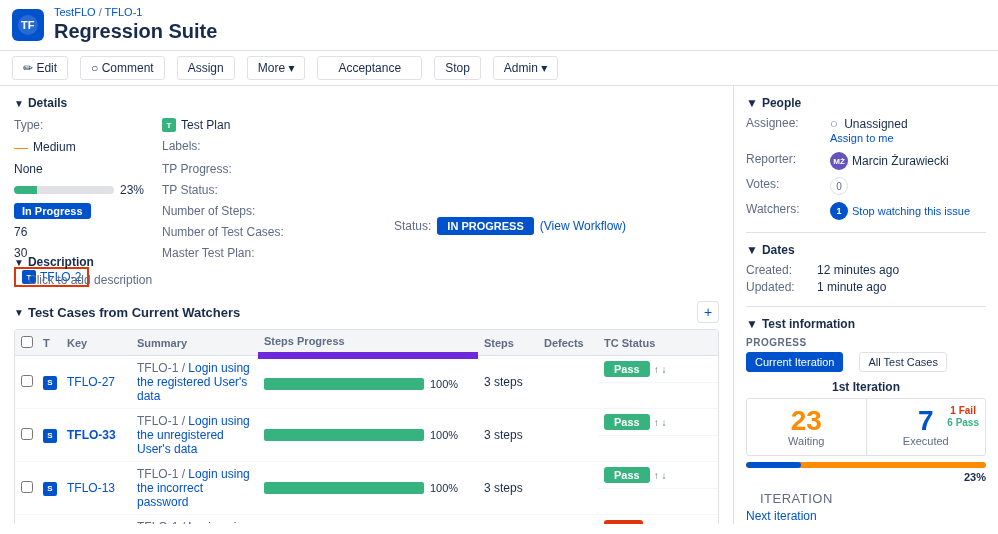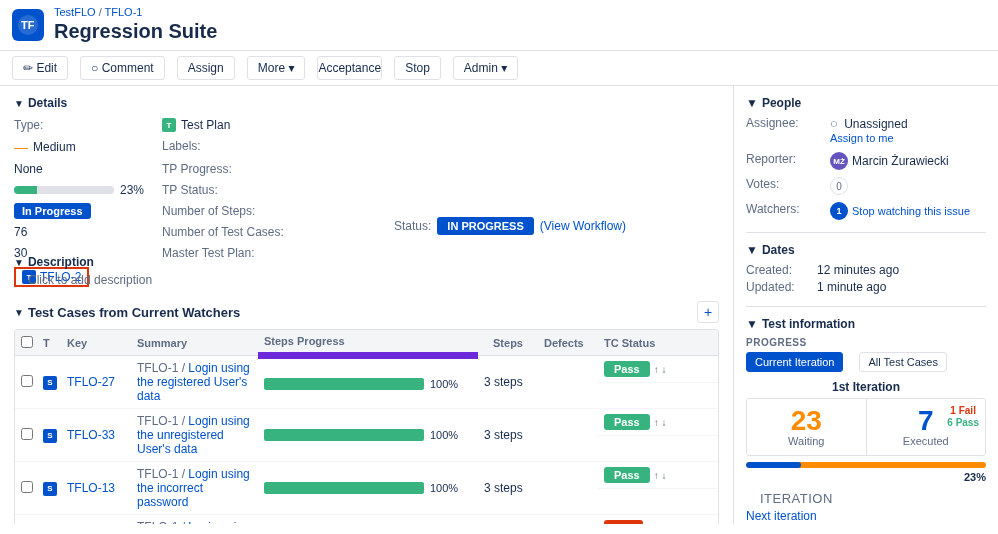--- a/index.html
+++ b/index.html
@@ -27,21 +27,21 @@
     </div>
     <div style="font-size:20px;font-weight:700;color:#172b4d;line-height:1.3;">Regression Suite</div>
   </div>
 </div>
 
 <div style="display:flex;align-items:center;padding:5px 12px;border-bottom:1px solid #dfe1e6;gap:12px;background:#fff;">
   <button style="padding:4px 10px;border:1px solid #dfe1e6;border-radius:3px;cursor:pointer;font-size:12px;background:#fff;color:#172b4d;display:flex;align-items:center;gap:3px;">✏ Edit</button>
   <button style="padding:4px 10px;border:1px solid #dfe1e6;border-radius:3px;cursor:pointer;font-size:12px;background:#fff;color:#172b4d;">○ Comment</button>
   <button style="padding:4px 10px;border:1px solid #dfe1e6;border-radius:3px;cursor:pointer;font-size:12px;background:#fff;color:#172b4d;">Assign</button>
   <button style="padding:4px 10px;border:1px solid #dfe1e6;border-radius:3px;cursor:pointer;font-size:12px;background:#fff;color:#172b4d;">More ▾</button>
-  <button style="padding:4px 0;border:1px solid #dfe1e6;border-radius:3px;cursor:pointer;font-size:12px;background:#fff;color:#172b4d;">Acceptance</button>
+  <button style="padding:4px 20px;border:1px solid #dfe1e6;border-radius:3px;cursor:pointer;font-size:12px;background:#fff;color:#172b4d;">Acceptance</button>
   <button style="padding:4px 10px;border:1px solid #dfe1e6;border-radius:3px;cursor:pointer;font-size:12px;background:#fff;color:#172b4d;">Stop</button>
   <button style="padding:4px 10px;border:1px solid #dfe1e6;border-radius:3px;cursor:pointer;font-size:12px;background:#fff;color:#172b4d;">Admin ▾</button>
 </div>
 
 <div style="display:flex;height:calc(100vh - 96px);overflow:hidden;">
 
   <div style="flex:1;overflow-y:auto;padding:10px 14px;">
 
     <div style="margin-bottom:12px;">
       <div style="font-size:12px;font-weight:700;color:#172b4d;margin-bottom:6px;display:flex;align-items:center;gap:4px;cursor:pointer;">
@@ -120,21 +120,21 @@
 
       <div style="border:1px solid #dfe1e6;border-radius:3px;overflow:hidden;">
         <table style="width:100%;border-collapse:collapse;font-size:12px;">
           <thead>
             <tr style="background:#f4f5f7;">
               <th style="padding:5px 6px;border-bottom:1px solid #dfe1e6;width:24px;"><input type="checkbox" style="width: 12px; height: 12px;"></th>
               <th style="padding:5px 4px;border-bottom:1px solid #dfe1e6;color:#5e6c84;font-size:11px;width:20px;"><span>T</span></th>
               <th style="padding:5px 6px;border-bottom:1px solid #dfe1e6;color:#5e6c84;font-size:11px;width:70px;"><span>Key</span></th>
               <th style="padding:5px 6px;border-bottom:1px solid #dfe1e6;color:#5e6c84;font-size:11px;"><span>Summary</span></th>
               <th style="padding:5px 6px;border-bottom:7px solid #6d28d9;color:#5e6c84;font-size:11px;width:220px;"><span>Steps Progress</span></th>
-              <th style="padding:5px 6px;border-bottom:1px solid #dfe1e6;color:#5e6c84;font-size:11px;width:60px;text-align:center;"><span>Steps</span></th>
+              <th style="padding:5px 6px;border-bottom:1px solid #dfe1e6;color:#5e6c84;font-size:11px;width:60px;"><span>Steps</span></th>
               <th style="padding:5px 6px;border-bottom:1px solid #dfe1e6;color:#5e6c84;font-size:11px;width:60px;"><span>Defects</span></th>
               <th style="padding:5px 6px;border-bottom:1px solid #dfe1e6;color:#5e6c84;font-size:11px;width:100px;"><span>TC Status</span></th>
             </tr>
           </thead>
           <tbody id="test-cases-tbody">
           <tr style="border-bottom: 1px solid rgb(244, 245, 247);">
     <td style="padding:5px 6px;width:24px;"><input type="checkbox" style="width: 12px; height: 12px;"></td>
     <td style="padding:5px 4px;width:20px;"><span style="width:14px;height:14px;background:#0052cc;border-radius:2px;display:inline-flex;align-items:center;justify-content:center;color:#fff;font-size:8px;font-weight:700;">S</span></td>
     <td style="padding:5px 6px;width:70px;"><a style="color:#0052cc;text-decoration:none;font-size:12px;">TFLO-27</a></td>
     <td style="padding:5px 6px;"><a style="color:#0052cc;text-decoration:none;font-size:12px;"><span style="color:#5e6c84;">TFLO-1 / </span>Login using the registered User's data</a></td>
@@ -149,21 +149,21 @@
     <td style="padding:5px 6px;width:60px;font-size:12px;color:#172b4d;">3 steps</td>
     <td style="padding:5px 6px;width:60px;font-size:12px;"><a style="color:#0052cc;text-decoration:none;"></a></td>
     <td style="padding:5px 6px;width:120px;display:flex;align-items:center;gap:4px;">
       <span style="background:#36b37e;color:#fff;padding:2px 10px;border-radius:3px;font-size:11px;font-weight:600;">Pass</span>
       <span style="color:#5e6c84;font-size:10px;cursor:pointer;">↑ ↓</span>
     </td>
   </tr>
               <tr style="border-bottom: 1px solid rgb(244, 245, 247);">
     <td style="padding:5px 6px;width:24px;"><input type="checkbox" style="width: 12px; height: 12px;"></td>
     <td style="padding:5px 4px;width:20px;"><span style="width:14px;height:14px;background:#0052cc;border-radius:2px;display:inline-flex;align-items:center;justify-content:center;color:#fff;font-size:8px;font-weight:700;">S</span></td>
-    <td style="padding:5px 6px;width:70px;"><a style="color:#0052cc;text-decoration:none;font-size:12px;">TFLO-33</a></td>
+    <td style="padding:5px 6px;width:70px;"><a style="color:#0052cc;text-decoration:none;font-size:12px;font-weight:bold;">TFLO-33</a></td>
     <td style="padding:5px 6px;"><a style="color:#0052cc;text-decoration:none;font-size:12px;"><span style="color:#5e6c84;">TFLO-1 / </span>Login using the unregistered User's data</a></td>
     <td style="padding:5px 6px;width:220px;">
       <div style="display:flex;align-items:center;gap:6px;">
         <div style="height:12px;background:#dfe1e6;border-radius:2px;overflow:hidden;width:160px;display:inline-block;">
                       <span style="display:block;height:100%;width:100%;background:#36b37e;"></span>
                     </div>
         <span style="font-size:11px;color:#172b4d;min-width:32px;">100%</span>
       </div>
     </td>
     <td style="padding:5px 6px;width:60px;font-size:12px;color:#172b4d;">3 steps</td>

